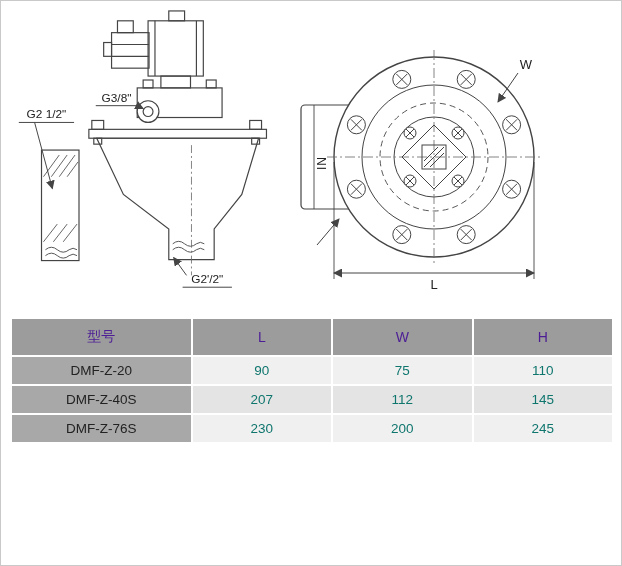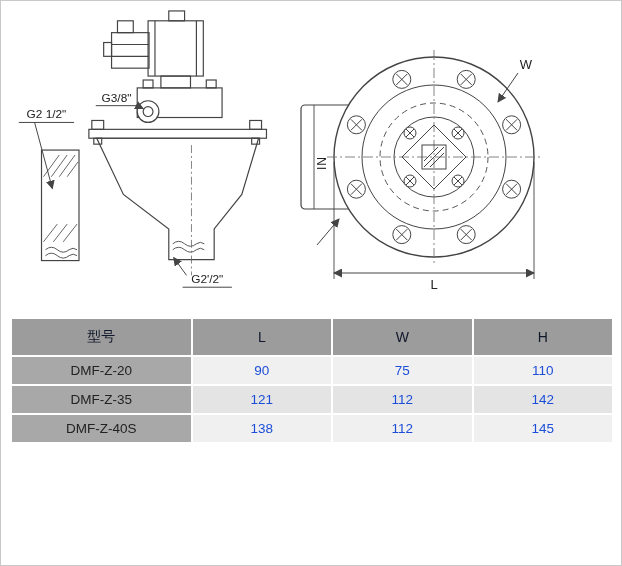--- a/index.html
+++ b/index.html
@@ -35,26 +35,26 @@
     table-layout: fixed;
   }
   .dim-table th, .dim-table td {
     border: 2px solid #ffffff;
     text-align: center;
     vertical-align: middle;
     font-weight: normal;
   }
   .dim-table thead th {
     background: #9c9c9c;
-    color: #0f172a;
+    color: #4c1d95;
     font-size: 14px;
     height: 38px;
   }
   .dim-table col.c-model { width: 30%; }
-  .dim-table td { height: 29px; font-size: 13.5px; color: #1d4ed8; }
+  .dim-table td { height: 29px; font-size: 13.5px; color: #0f766e; }
   .dim-table td.model { background: #a8a8a8; color: #222; text-align: center; }
   .dim-table tbody tr:nth-child(odd)  td.val { background: #f0f0f0; }
   .dim-table tbody tr:nth-child(even) td.val { background: #e4e4e4; }
 </style>
 </head>
 <body>
 
 <div class="page">
 
   <div class="drawings">
@@ -220,27 +220,27 @@
       </tr>
     </thead>
     <tbody>
       <tr>
         <td class="model">DMF-Z-20</td>
         <td class="val">90</td>
         <td class="val">75</td>
         <td class="val">110</td>
       </tr>
       <tr>
-        <td class="model">DMF-Z-35</td>
-        <td class="val">121</td>
-        <td class="val">112</td>
-        <td class="val">142</td>
-      </tr>
-      <tr>
         <td class="model">DMF-Z-40S</td>
-        <td class="val">138</td>
+        <td class="val">207</td>
         <td class="val">112</td>
         <td class="val">145</td>
       </tr>
+      <tr>
+        <td class="model">DMF-Z-76S</td>
+        <td class="val">230</td>
+        <td class="val">200</td>
+        <td class="val">245</td>
+      </tr>
     </tbody>
   </table>
 
 </div>
 
 </body></html>

